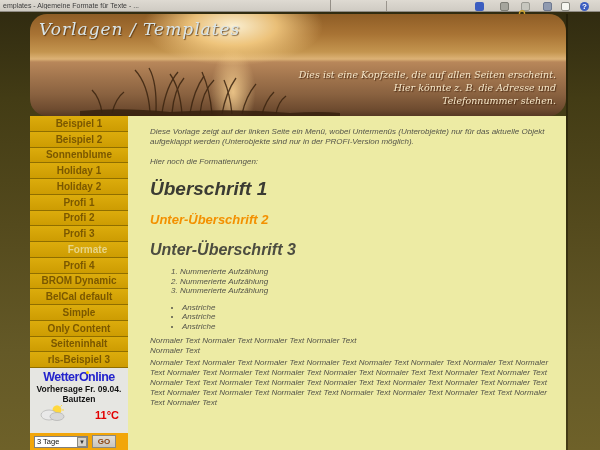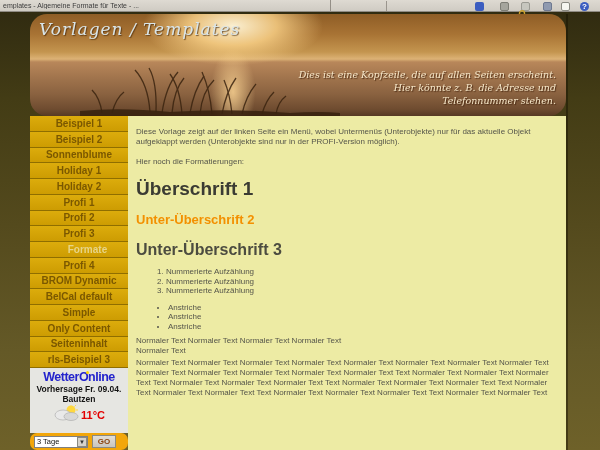--- a/index.html
+++ b/index.html
@@ -60,34 +60,34 @@
   .menu-item.selected { color:#e6d489;padding-left:17px; }
 
   
   .weather { width:98px; height:82px; display:flex; flex-direction:column; }
   .weather-top { flex:1; background:#e6e6e2; text-align:center; padding-top:2px; }
   .wo-logo { font-size:12.5px; font-weight:bold; color:#2424cc; letter-spacing:-0.5px; }
   .wo-o { position:relative; }
   .wo-o::after { content:''; position:absolute; top:1px; right:-1px; width:3px; height:3px;
     background:#ffd700; border-radius:50%; }
   .wo-forecast,.wo-city { font-size:8.5px; font-weight:bold; color:#141414; line-height:10px; }
-  .wo-row { display:flex; align-items:center; justify-content:center; padding:1px 9px 0 9px; }
+  .wo-row { display:flex; align-items:center; justify-content:space-between; padding:1px 9px 0 9px; }
   .wo-temp { font-size:11px; font-weight:bold; color:#e30000; }
-  .weather-bottom { height:17px; background:#f2a60a; display:flex; align-items:center; padding:0 4px; gap:4px;border-radius:7px; }
+  .weather-bottom { height:17px; background:#f2a60a; display:flex; align-items:center; padding:0 4px; gap:4px; }
   .wo-select { display:flex; align-items:center; width:54px; height:12px; background:#fff;
     border:1px solid #7f7f7f; font-size:7.5px; color:#111; padding-left:2px; cursor:pointer; }
   .wo-select-label { flex:1; }
   .wo-select-arrow { width:10px; height:10px; background:#d6d2ca; border:1px solid #8a8a82;
     font-size:6px; line-height:9px; text-align:center; color:#333; }
   .wo-go { width:24px; height:13px; background:linear-gradient(180deg,#e2ded6,#c9c5bd);
     border:1px solid #8a8a82; font-size:8px; font-weight:bold; color:#8b4513; line-height:10px;
     font-family:"Liberation Sans",sans-serif; cursor:pointer; }
 
   
-  .content { flex:1; background:#edeba4; padding:11px 8px 0 8px; overflow:hidden; }
+  .content { flex:1; background:#edeba4; padding:11px 8px 0 22px; overflow:hidden;font-style:italic; }
   .content p { font-size:8px; line-height:10px; color:#55554a; }
   .formats-intro { margin-top:10px; }
   .h1 { margin-top:12px; font-size:19px; line-height:20px; font-weight:bold; color:#3b3b33; }
   .h2 { margin-top:14px; font-size:13px; line-height:14px; font-weight:bold; color:#f39000; }
   .h3 { margin-top:17px; font-size:16px; line-height:11px; font-weight:bold; color:#4c4c40; }
   .content ol { margin:12px 0 0 0; padding-left:30px; }
   .content ul { margin:7px 0 0 0; padding-left:32px; list-style:disc; }
   .content li { font-size:8px; line-height:9.5px; color:#55554a; }
   .para1 { margin-top:5px; }
   .para1 span { display:block; }

